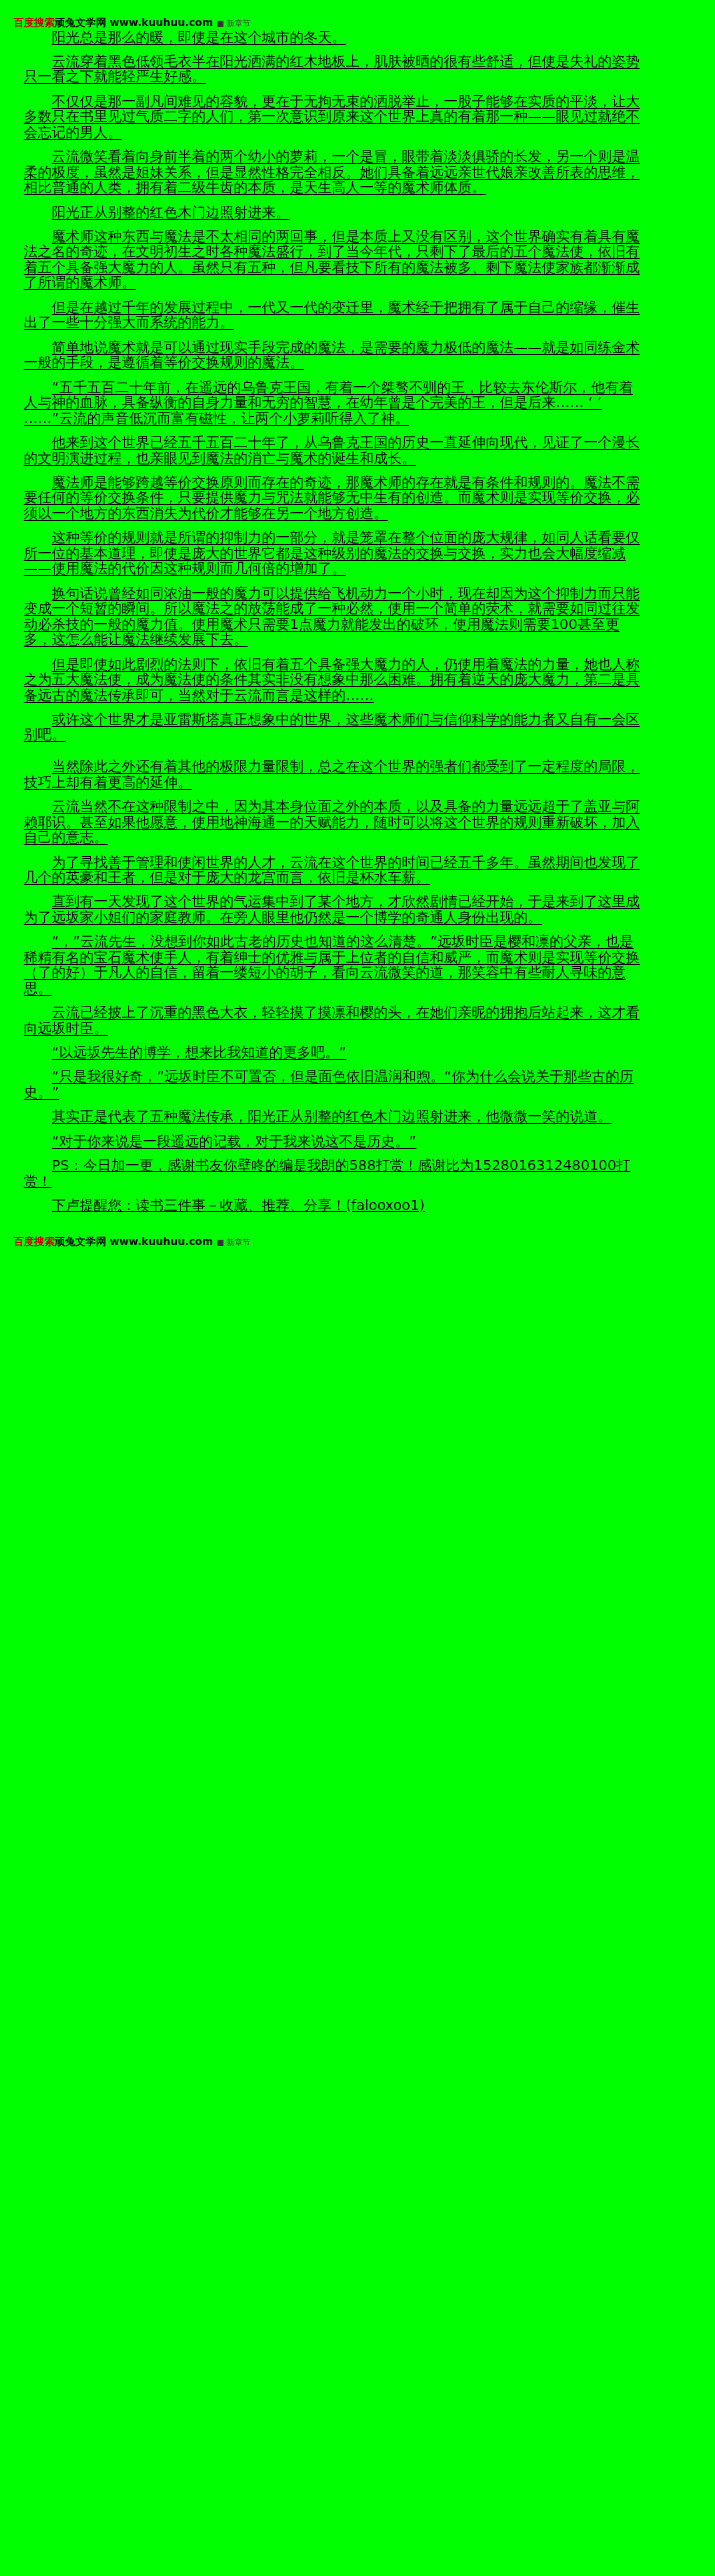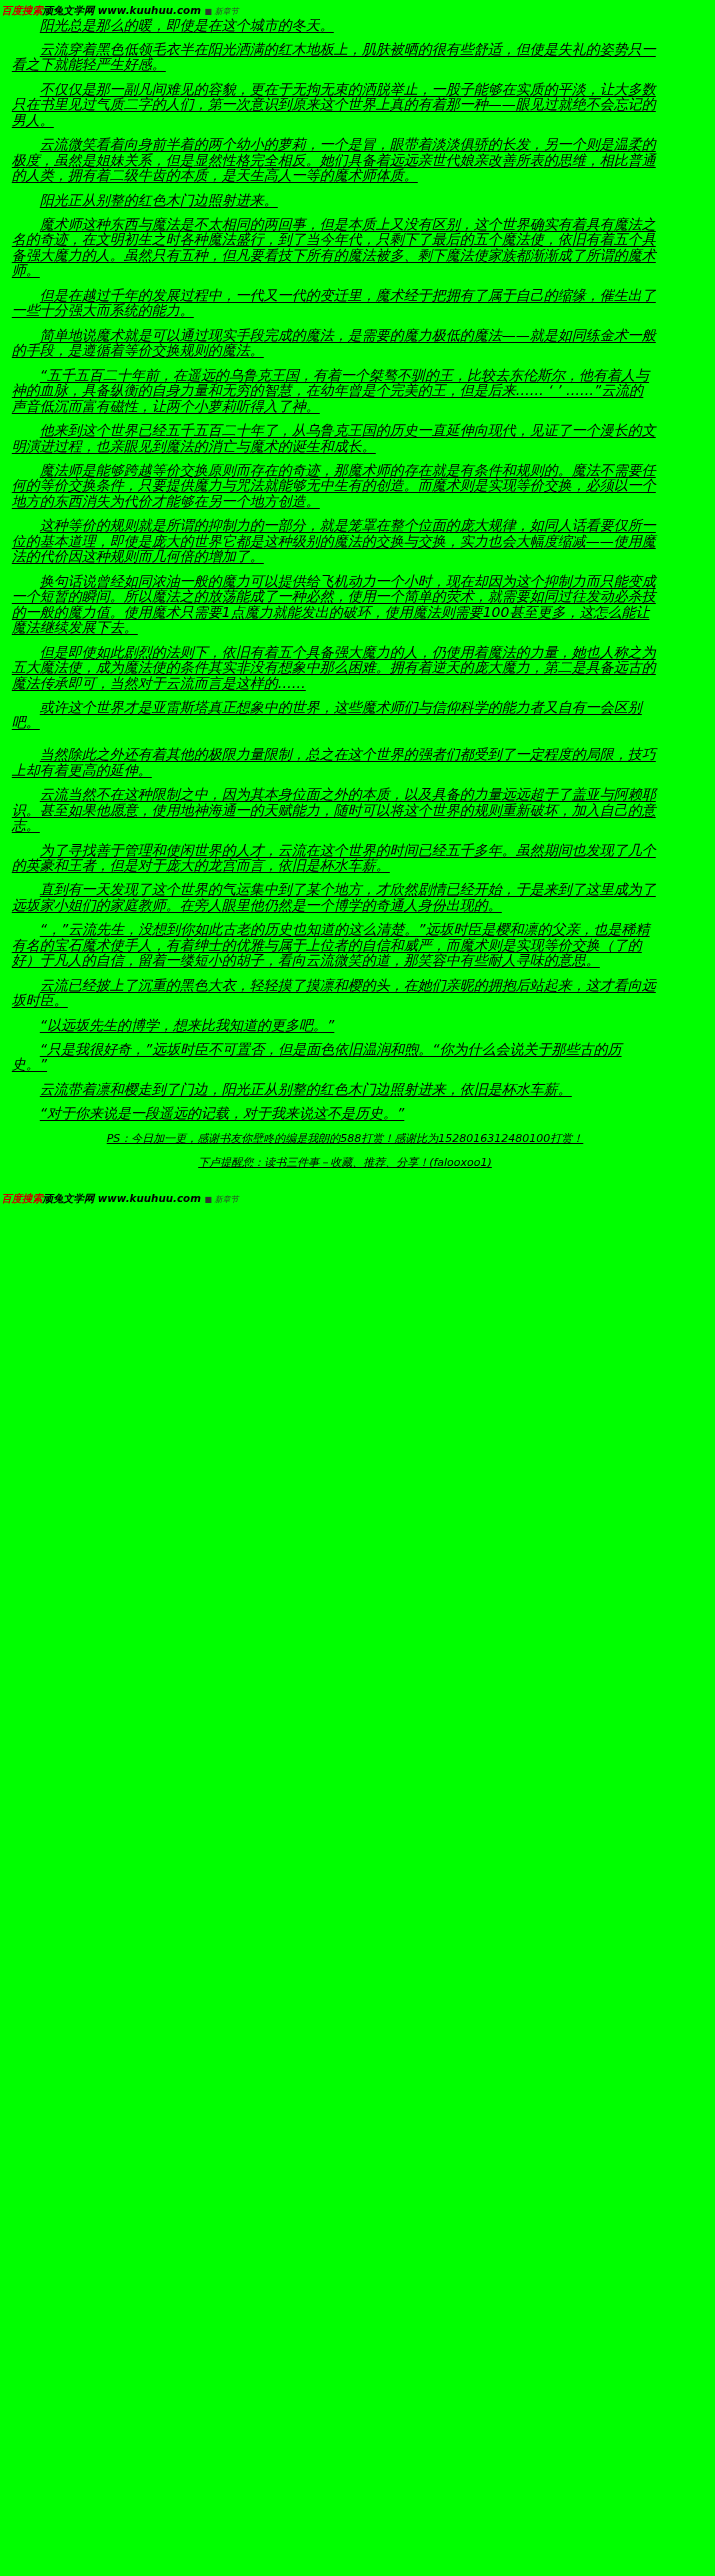--- a/index.html
+++ b/index.html
@@ -8,24 +8,23 @@
     background: #00ff00;
   }
   body {
     width: 716px;
     font-family: "DejaVu Sans", "Liberation Sans", sans-serif;
     color: #000000;
   }
   .page {
     width: 668px;
     box-sizing: border-box;
-    padding: 0;
+    padding: 12px;
     background: #00ff00;
     position: relative;
-    font-style: italic;
   }
   .banner {
     display: block;
     width: 100%;
     height: 16px;
     line-height: 16px;
     white-space: nowrap;
     overflow: hidden;
     font-size: 10.3px;
     font-weight: bold;
@@ -71,26 +70,25 @@
     word-break: break-all;
   }
   p.spacer {
     margin: 0;
     padding: 0;
     height: 7.4px;
     font-size: 0.7px;
     line-height: 7.4px;
   }
   .footer-note {
-    font-size: 11px;
+    font-size: 14px;
     line-height: 15.5px;
     text-decoration: underline;
     text-indent: 2em;
     margin: 0 0 1.5px 0;
-    text-align: center;
   }
 </style>
 </head>
 <body>
 
 <div class="page">
 
   <div class="banner banner-top">
     <span class="b-red">百度搜索</span><span class="b-dark">顽兔文学网</span>
     <span class="b-url">www.kuuhuu.com</span>
@@ -163,21 +161,21 @@
 
     <p class="para">云流已经披上了沉重的黑色大衣，轻轻摸了摸凛和樱的头，在她们亲昵的拥抱后站起来，这才看向远坂时臣。</p>
     <p class="spacer"></p>
 
     <p class="para">“以远坂先生的博学，想来比我知道的更多吧。”</p>
     <p class="spacer"></p>
 
     <p class="para">“只是我很好奇，”远坂时臣不可置否，但是面色依旧温润和煦。“你为什么会说关于那些古的历史。”</p>
     <p class="spacer"></p>
 
-    <p class="para">云流带着凛和樱走到了门边，阳光正从别整的红色木门边照射进来，依旧是杯水车薪。</p>
+    <p class="para">其实正是代表了五种魔法传承，阳光正从别整的红色木门边照射进来，他微微一笑的说道。</p>
     <p class="spacer"></p>
 
     <p class="para">“对于你来说是一段遥远的记载，对于我来说这不是历史。”</p>
     <p class="spacer"></p>
 
     <p class="footer-note">PS：今日加一更，感谢书友你壁咚的编是我朗的588打赏！感谢比为1528016312480100打赏！</p>
     <p class="spacer"></p>
 
     <p class="footer-note">下卢提醒您：读书三件事－收藏、推荐、分享！(falooxoo1)</p>
     <p class="spacer"></p>

